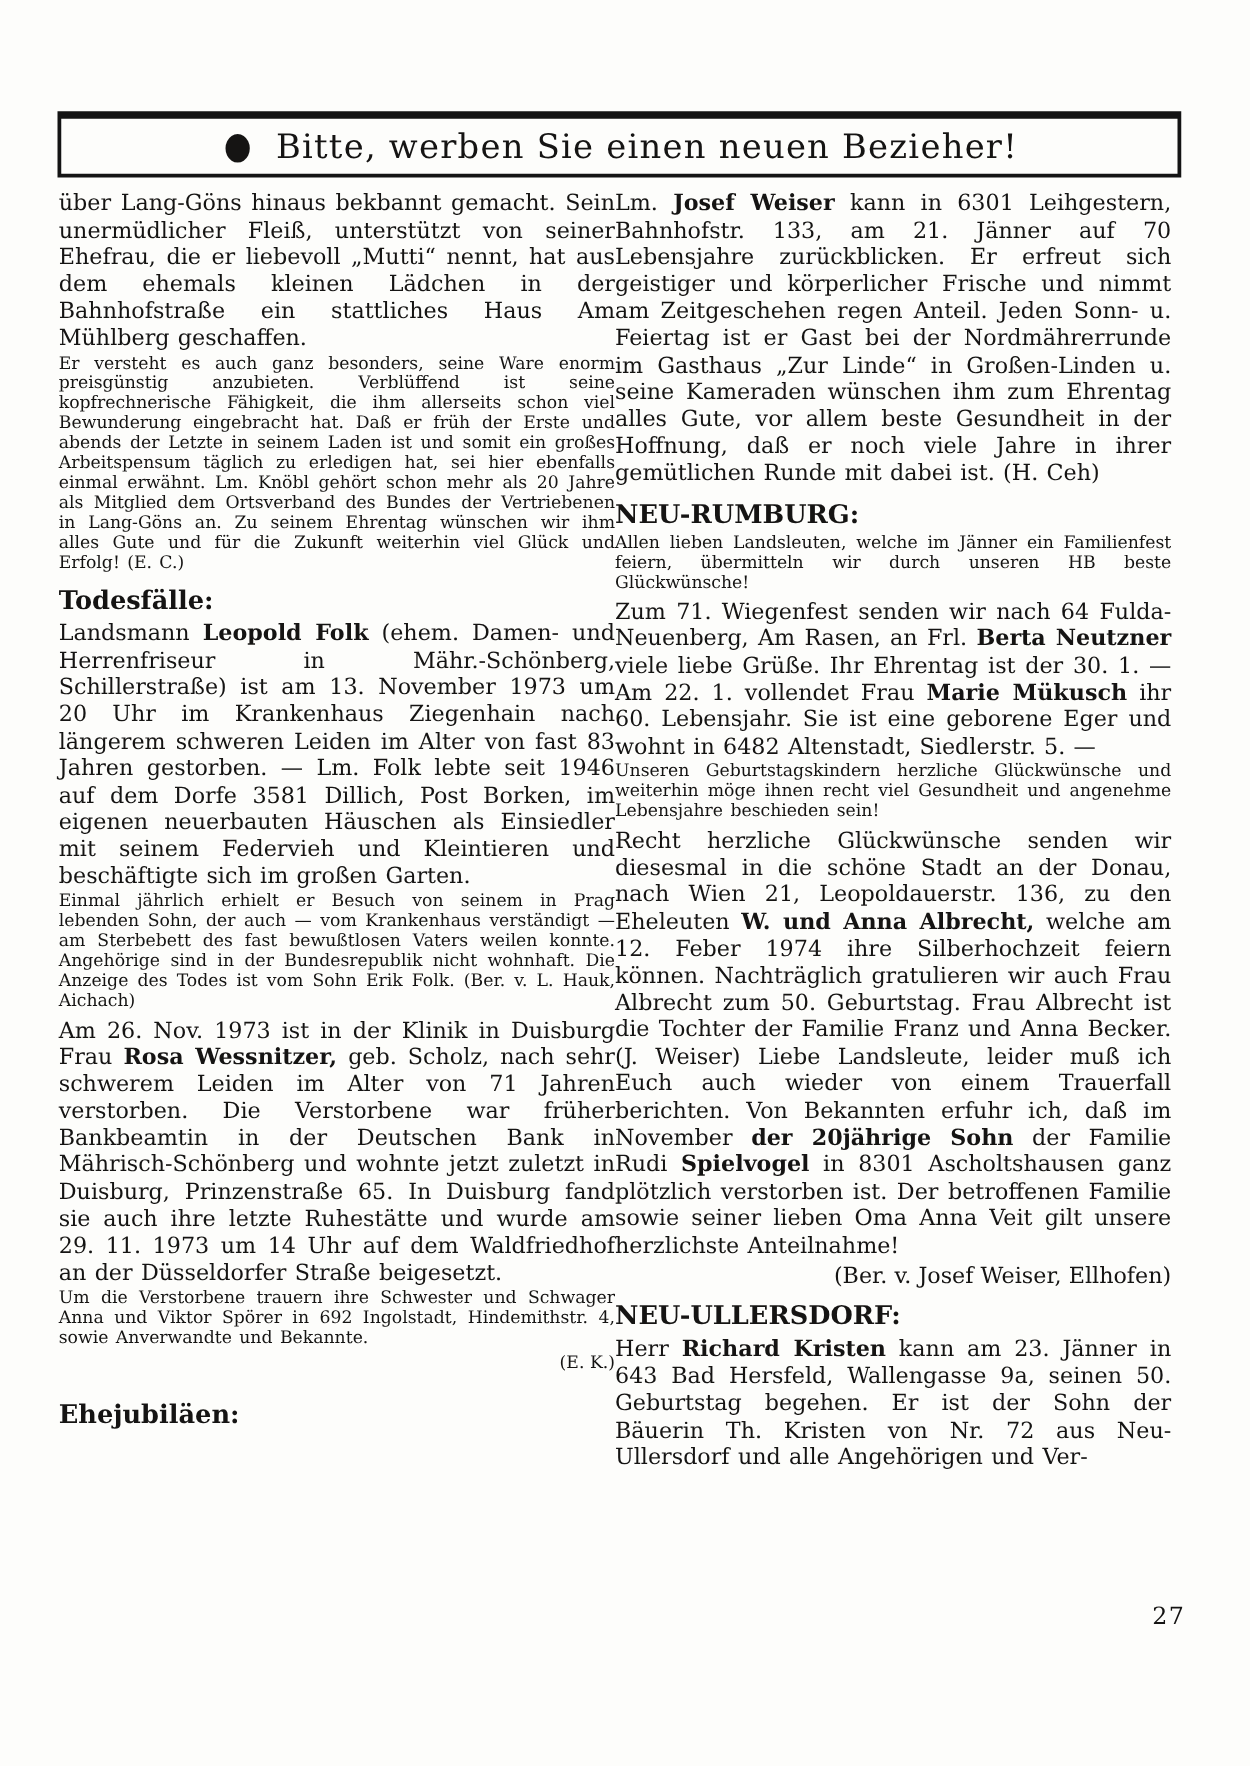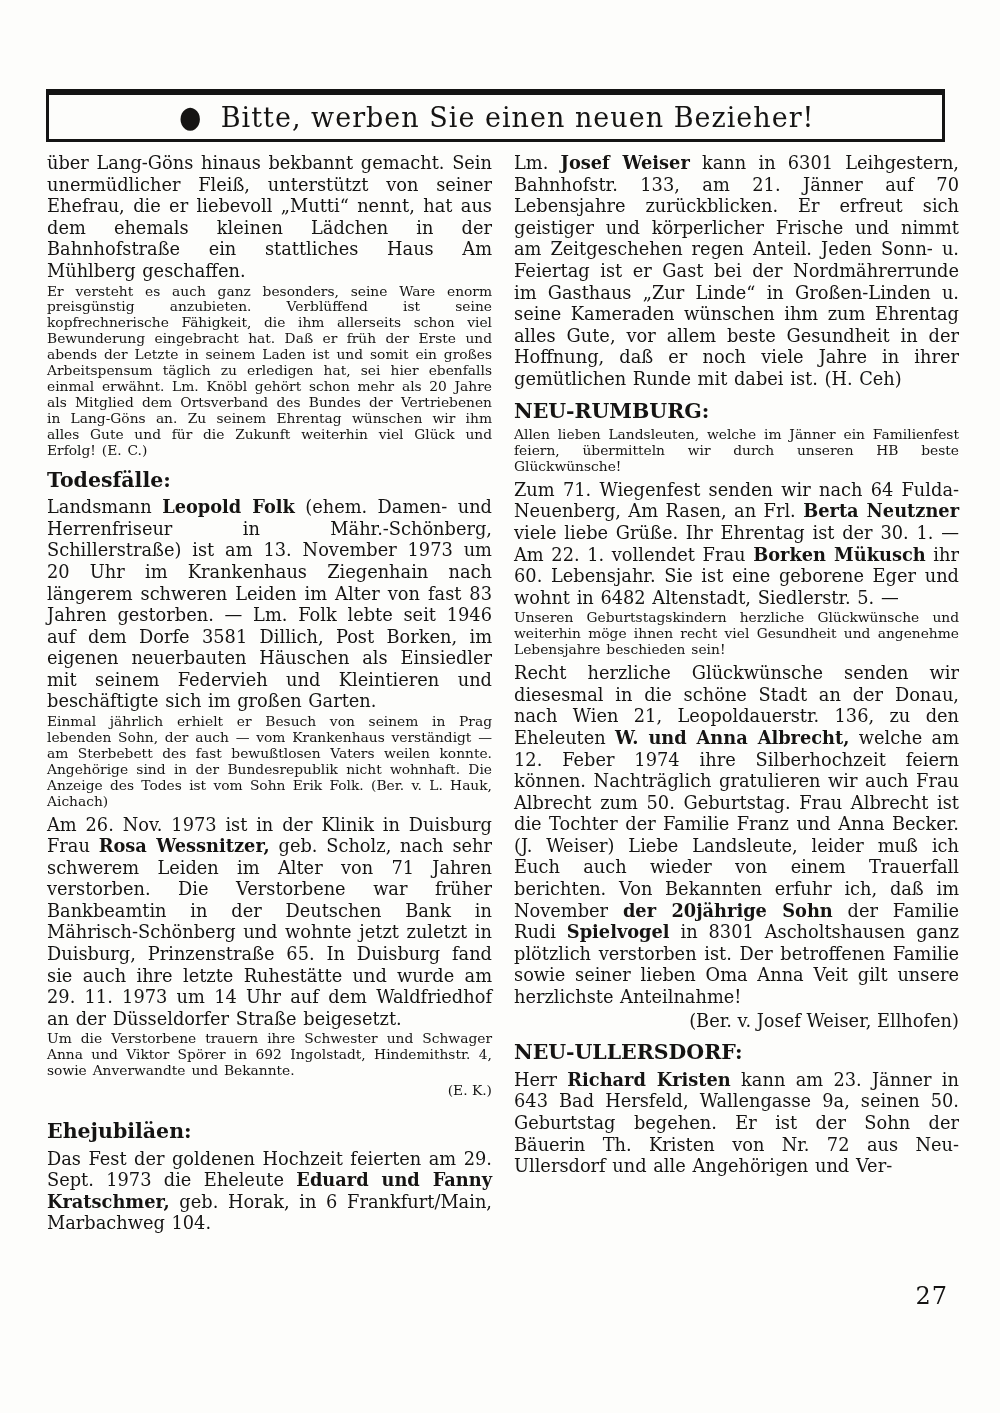--- a/index.html
+++ b/index.html
@@ -22,39 +22,39 @@
   }
   .banner .bullet { font-size:30px; line-height:1; margin-right:18px; transform:scaleX(0.85); }
   .banner .banner-text {
     font-weight:normal; font-size:27px; letter-spacing:1px;
     white-space:nowrap;
   }
 
   
   .columns {
     position:absolute; left:47px; top:152px; width:911px;
-    display:flex; gap:22px;
+    display:flex; 
   }
   .col { width:445px; flex:0 0 445px; }
 
   h3.heading {
     font-size:20.5px; font-weight:bold; margin:9px 0 4px 0; line-height:1.2;
   }
   .col p { margin:0 0 2px 0; text-align:justify; }
   p.para { font-size:17.8px; line-height:21.6px; word-spacing:1px; }
   p.para-small { font-size:13.8px; line-height:15.9px; word-spacing:1.5px; margin-bottom:4px; }
   b { font-weight:bold; }
 
   .signature { text-align:right; }
   .sig-para { font-size:17.8px; line-height:21.6px; }
   .sig-para-small { font-size:13.8px; line-height:15.9px; margin-bottom:20px; }
 
   .page-number {
     position:absolute; top:1282px; right:52px;
-    font-size:24px; letter-spacing:1px;
+    font-size:19px; letter-spacing:1px;
   }
 </style>
 </head>
 <body>
 
 <div class="page">
 
   <div class="banner">
     <span class="bullet">●</span>
     <span class="banner-text">Bitte, werben Sie einen neuen Bezieher!</span>
@@ -64,27 +64,26 @@
     <div class="col" id="col-left">
         <p class="para"><span>über Lang-Göns hinaus bekbannt gemacht. Sein unermüdlicher Fleiß, unterstützt von seiner Ehefrau, die er liebevoll „Mutti“ nennt, hat aus dem ehemals kleinen Lädchen in der Bahnhofstraße ein stattliches Haus Am Mühlberg geschaffen.</span></p>
         <p class="para-small"><span>Er versteht es auch ganz besonders, seine Ware enorm preisgünstig anzubieten. Verblüffend ist seine kopfrechnerische Fähigkeit, die ihm allerseits schon viel Bewunderung eingebracht hat. Daß er früh der Erste und abends der Letzte in seinem Laden ist und somit ein großes Arbeitspensum täglich zu erledigen hat, sei hier ebenfalls einmal erwähnt. Lm. Knöbl gehört schon mehr als 20 Jahre als Mitglied dem Ortsverband des Bundes der Vertriebenen in Lang-Göns an. Zu seinem Ehrentag wünschen wir ihm alles Gute und für die Zukunft weiterhin viel Glück und Erfolg! (E. C.)</span></p>
         <h3 class="heading"><b>Todesfälle:</b></h3>
         <p class="para"><span>Landsmann </span><b>Leopold Folk</b><span> (ehem. Damen- und Herrenfriseur in Mähr.-Schönberg, Schillerstraße) ist am 13. November 1973 um 20 Uhr im Krankenhaus Ziegenhain nach längerem schweren Leiden im Alter von fast 83 Jahren gestorben. — Lm. Folk lebte seit 1946 auf dem Dorfe 3581 Dillich, Post Borken, im eigenen neuerbauten Häuschen als Einsiedler mit seinem Federvieh und Kleintieren und beschäftigte sich im großen Garten.</span></p>
         <p class="para-small"><span>Einmal jährlich erhielt er Besuch von seinem in Prag lebenden Sohn, der auch — vom Krankenhaus verständigt — am Sterbebett des fast bewußtlosen Vaters weilen konnte. Angehörige sind in der Bundesrepublik nicht wohnhaft. Die Anzeige des Todes ist vom Sohn Erik Folk. (Ber. v. L. Hauk, Aichach)</span></p>
         <p class="para"><span>Am 26. Nov. 1973 ist in der Klinik in Duisburg Frau </span><b>Rosa Wessnitzer,</b><span> geb. Scholz, nach sehr schwerem Leiden im Alter von 71 Jahren verstorben. Die Verstorbene war früher Bankbeamtin in der Deutschen Bank in Mährisch-Schönberg und wohnte jetzt zuletzt in Duisburg, Prinzenstraße 65. In Duisburg fand sie auch ihre letzte Ruhestätte und wurde am 29. 11. 1973 um 14 Uhr auf dem Waldfriedhof an der Düsseldorfer Straße beigesetzt.</span></p>
         <p class="para-small"><span>Um die Verstorbene trauern ihre Schwester und Schwager Anna und Viktor Spörer in 692 Ingolstadt, Hindemithstr. 4, sowie Anverwandte und Bekannte.</span></p>
         <div class="signature sig-para-small">(E. K.)</div>
         <h3 class="heading"><b>Ehejubiläen:</b></h3>
-        <p class="para"><span>Das Fest der goldenen Hochzeit feierten am 29. Sept. 1973 die Eheleute </span><b>Eduard und Fanny Kratschmer,</b><span> geb. Horak, in 6 Frankfurt/Main, Marbachweg 104.</span></p>
       </div>
     <div class="col" id="col-right">
         <p class="para"><span>Lm. </span><b>Josef Weiser</b><span> kann in 6301 Leihgestern, Bahnhofstr. 133, am 21. Jänner auf 70 Lebensjahre zurückblicken. Er erfreut sich geistiger und körperlicher Frische und nimmt am Zeitgeschehen regen Anteil. Jeden Sonn- u. Feiertag ist er Gast bei der Nordmährerrunde im Gasthaus „Zur Linde“ in Großen-Linden u. seine Kameraden wünschen ihm zum Ehrentag alles Gute, vor allem beste Gesundheit in der Hoffnung, daß er noch viele Jahre in ihrer gemütlichen Runde mit dabei ist. (H. Ceh)</span></p>
         <h3 class="heading"><b>NEU-RUMBURG:</b></h3>
         <p class="para-small"><span>Allen lieben Landsleuten, welche im Jänner ein Familienfest feiern, übermitteln wir durch unseren HB beste Glückwünsche!</span></p>
-        <p class="para"><span>Zum 71. Wiegenfest senden wir nach 64 Fulda-Neuenberg, Am Rasen, an Frl. </span><b>Berta Neutzner</b><span> viele liebe Grüße. Ihr Ehrentag ist der 30. 1. — Am 22. 1. vollendet Frau </span><b>Borken Mükusch</b><span> ihr 60. Lebensjahr. Sie ist eine geborene Eger und wohnt in 6482 Altenstadt, Siedlerstr. 5. —</span></p>
+        <p class="para"><span>Zum 71. Wiegenfest senden wir nach 64 Fulda-Neuenberg, Am Rasen, an Frl. </span><b>Berta Neutzner</b><span> viele liebe Grüße. Ihr Ehrentag ist der 30. 1. — Am 22. 1. vollendet Frau </span><b>Marie Mükusch</b><span> ihr 60. Lebensjahr. Sie ist eine geborene Eger und wohnt in 6482 Altenstadt, Siedlerstr. 5. —</span></p>
         <p class="para-small"><span>Unseren Geburtstagskindern herzliche Glückwünsche und weiterhin möge ihnen recht viel Gesundheit und angenehme Lebensjahre beschieden sein!</span></p>
         <p class="para"><span>Recht herzliche Glückwünsche senden wir diesesmal in die schöne Stadt an der Donau, nach Wien 21, Leopoldauerstr. 136, zu den Eheleuten </span><b>W. und Anna Albrecht,</b><span> welche am 12. Feber 1974 ihre Silberhochzeit feiern können. Nachträglich gratulieren wir auch Frau Albrecht zum 50. Geburtstag. Frau Albrecht ist die Tochter der Familie Franz und Anna Becker. (J. Weiser) Liebe Landsleute, leider muß ich Euch auch wieder von einem Trauerfall berichten. Von Bekannten erfuhr ich, daß im November </span><b>der 20jährige Sohn</b><span> der Familie Rudi </span><b>Spielvogel</b><span> in 8301 Ascholtshausen ganz plötzlich verstorben ist. Der betroffenen Familie sowie seiner lieben Oma Anna Veit gilt unsere herzlichste Anteilnahme!</span></p>
         <div class="signature sig-para">(Ber. v. Josef Weiser, Ellhofen)</div>
         <h3 class="heading"><b>NEU-ULLERSDORF:</b></h3>
         <p class="para"><span>Herr </span><b>Richard Kristen</b><span> kann am 23. Jänner in 643 Bad Hersfeld, Wallengasse 9a, seinen 50. Geburtstag begehen. Er ist der Sohn der Bäuerin Th. Kristen von Nr. 72 aus Neu-Ullersdorf und alle Angehörigen und Ver-</span></p>
       </div>
   </div>
 
   <div class="page-number">27</div>
 

